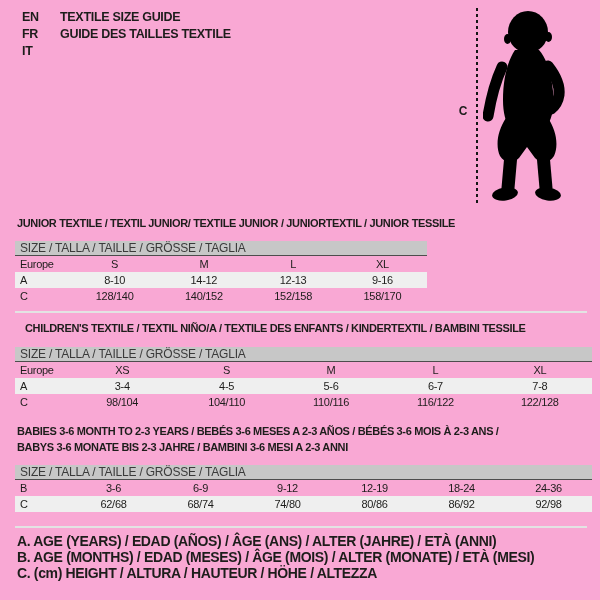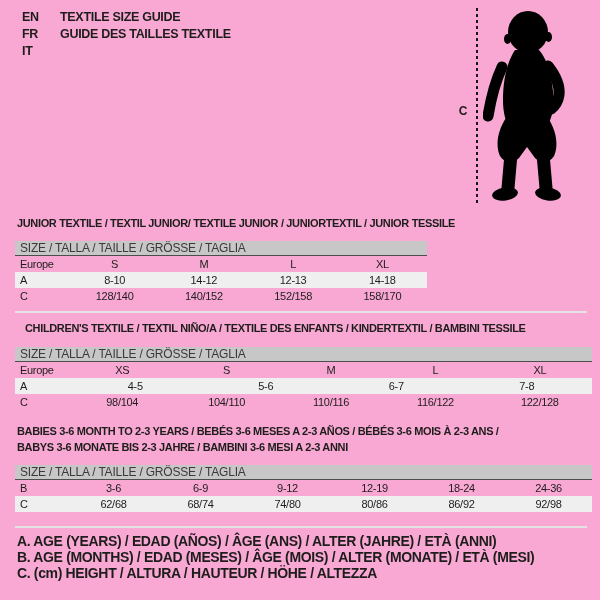--- a/index.html
+++ b/index.html
@@ -76,21 +76,21 @@
       <span class="cell">S</span>
       <span class="cell">M</span>
       <span class="cell">L</span>
       <span class="cell">XL</span>
     </div>
     <div class="trow alt">
       <span class="lbl">A</span>
       <span class="cell">8-10</span>
       <span class="cell">14-12</span>
       <span class="cell">12-13</span>
-      <span class="cell">14-18</span>
+      <span class="cell">9-16</span>
     </div>
     <div class="trow">
       <span class="lbl">C</span>
       <span class="cell">128/140</span>
       <span class="cell">140/152</span>
       <span class="cell">152/158</span>
       <span class="cell">158/170</span>
     </div>
   </div>
   <div class="divider" style="left:15px;top:311px;width:572px;"></div>
@@ -101,20 +101,21 @@
     <div class="trow">
       <span class="lbl">Europe</span>
       <span class="cell">XS</span>
       <span class="cell">S</span>
       <span class="cell">M</span>
       <span class="cell">L</span>
       <span class="cell">XL</span>
     </div>
     <div class="trow alt">
       <span class="lbl">A</span>
+      <span class="cell">3-4</span>
       <span class="cell">4-5</span>
       <span class="cell">5-6</span>
       <span class="cell">6-7</span>
       <span class="cell">7-8</span>
     </div>
     <div class="trow">
       <span class="lbl">C</span>
       <span class="cell">98/104</span>
       <span class="cell">104/110</span>
       <span class="cell">110/116</span>

